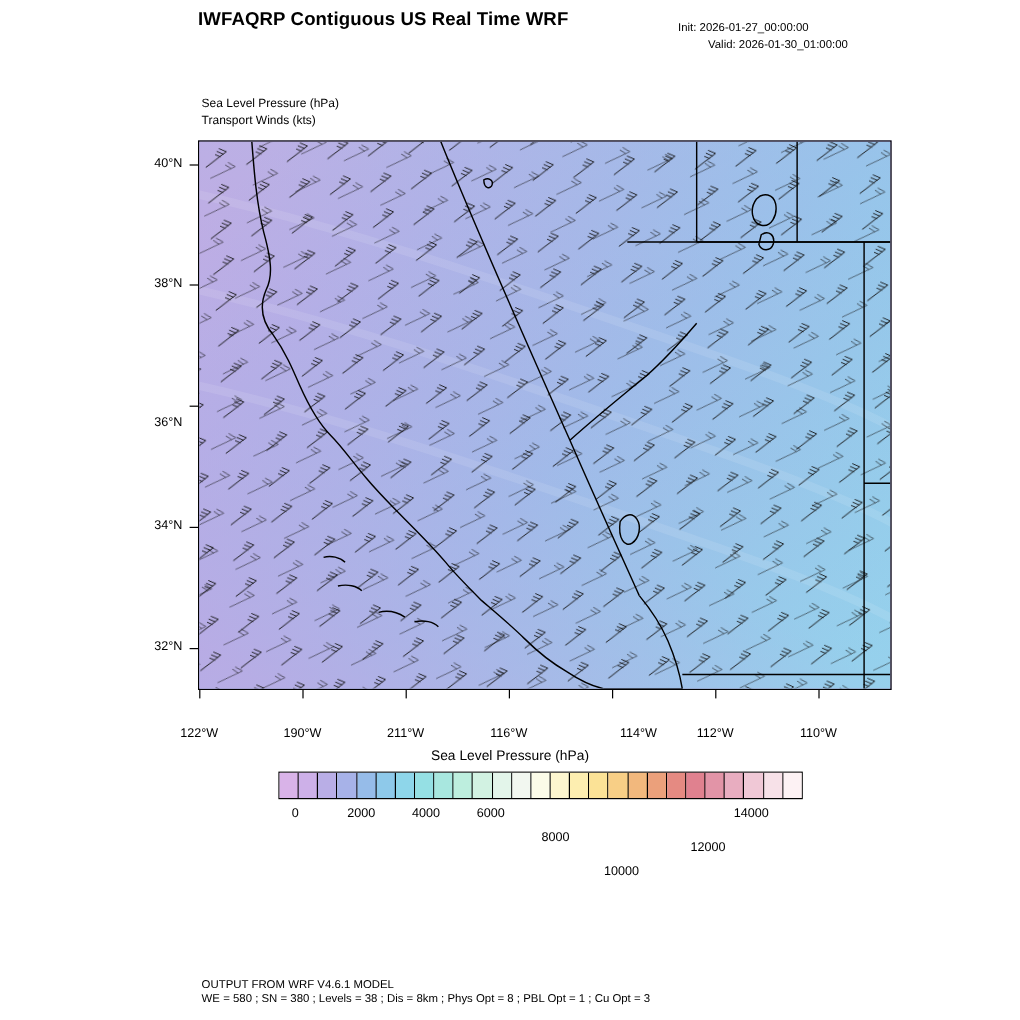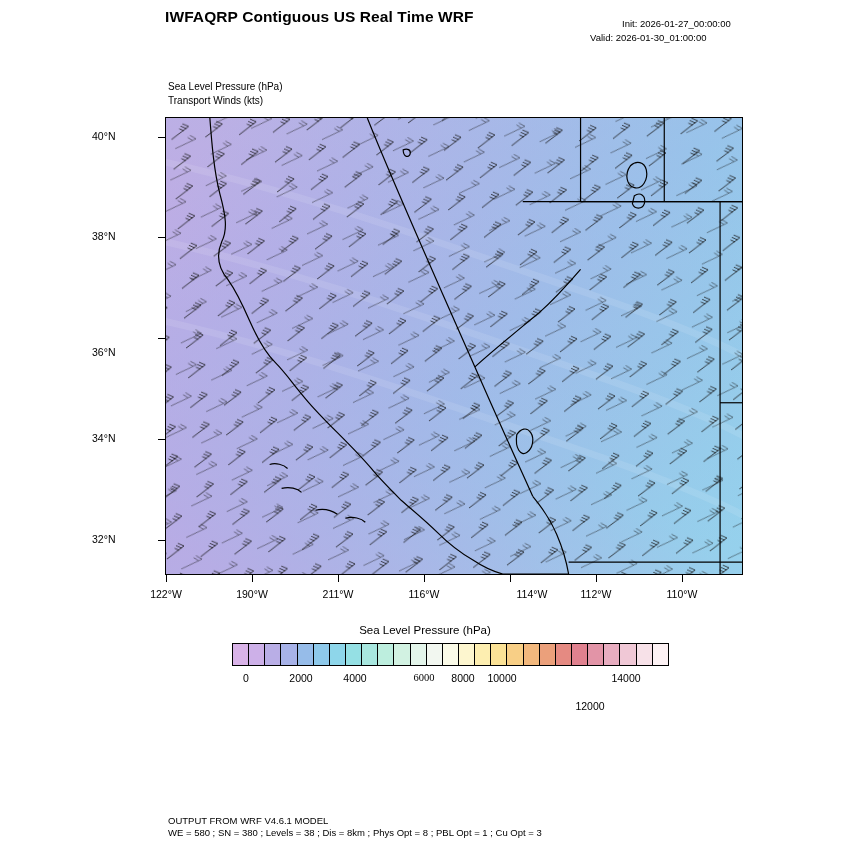--- a/index.html
+++ b/index.html
@@ -18,21 +18,21 @@
   .title {
     position: absolute;
     left: 165px;
     top: 8px;
     font-size: 15.5px;
     font-weight: bold;
     letter-spacing: 0.1px;
   }
   .init-line {
     position: absolute;
-    left: 622px;
+    left: 565px;
     top: 18px;
     font-size: 9.5px;
   }
   .valid-line {
     position: absolute;
     left: 590px;
     top: 32px;
     font-size: 9.5px;
   }
   .field-label-1 {
@@ -62,34 +62,35 @@
     position: absolute;
     left: 0;
     top: 0;
     width: 100%;
     height: 100%;
   }
   
   .ytick {
     position: absolute;
     font-size: 10.5px;
-    text-align: left;
+    text-align: right;
     width: 60px;
   }
   .ytick-mark {
     position: absolute;
     width: 7px;
     height: 1px;
     background: #000;
   }
   .xtick {
     position: absolute;
     font-size: 10.5px;
     text-align: center;
     width: 60px;
+    margin-top: 17px;
   }
   .xtick-mark {
     position: absolute;
     width: 1px;
     height: 7px;
     background: #000;
   }
   .cb-title {
     position: absolute;
     left: 0;
@@ -304,21 +305,21 @@
     <div class="cb-cell" style="background: rgb(226, 148, 167);"></div>
     <div class="cb-cell" style="background: rgb(232, 173, 192);"></div>
     <div class="cb-cell" style="background: rgb(240, 200, 214);"></div>
     <div class="cb-cell" style="background: rgb(247, 225, 232);"></div>
     <div class="cb-cell" style="background: rgb(253, 242, 244);"></div>
   </div>
 <div class="cb-ticks">
   <div class="cb-tick" style="left:-16px;">0</div>
   <div class="cb-tick" style="left:39px;">2000</div>
   <div class="cb-tick" style="left:93px;">4000</div>
-  <div class="cb-tick" style="left:162px;font-family:Liberation Serif, serif;">6000</div>
-  <div class="cb-tick" style="left:201px;">8000</div>
-  <div class="cb-tick" style="left:240px;">10000</div>
+  <div class="cb-tick" style="left:147px;">6000</div>
+  <div class="cb-tick" style="left:201px;margin-top:20px;">8000</div>
+  <div class="cb-tick" style="left:256px;margin-top:48px;">10000</div>
   <div class="cb-tick" style="left:328px;margin-top:28px;">12000</div>
   <div class="cb-tick" style="left:364px;">14000</div>
 </div>
 
 <div class="footer1">OUTPUT FROM WRF V4.6.1 MODEL</div>
 <div class="footer2">WE = 580 ; SN = 380 ; Levels = 38 ; Dis = 8km ; Phys Opt = 8 ; PBL Opt = 1 ; Cu Opt = 3</div>
 
 </body></html>

